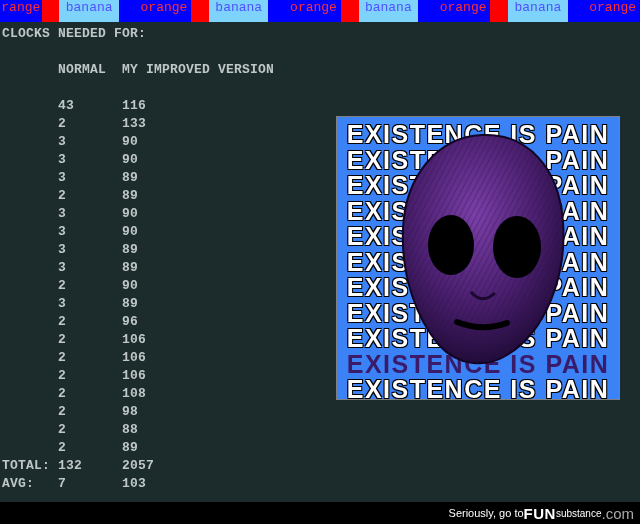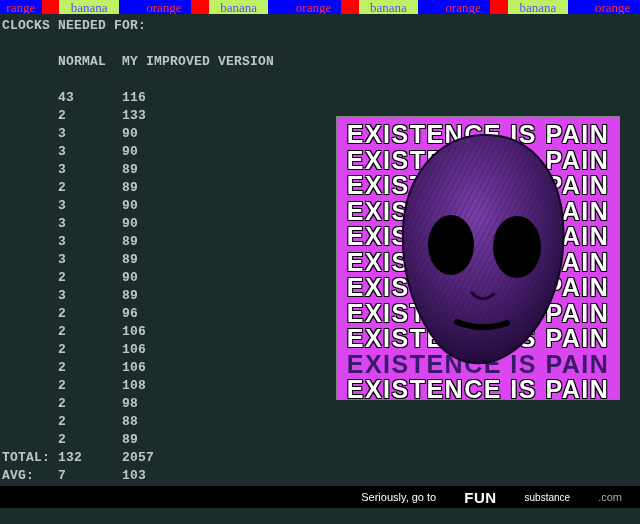--- a/index.html
+++ b/index.html
@@ -8,55 +8,55 @@
     height: 524px;
     background: #1c2b2b;
     font-family: "Courier New", monospace;
     font-size: 13px;
     color: #bfc7c7;
     overflow: hidden;
     position: relative;
   }
   .fruit-bar {
     display: flex;
-    height: 14px;
-    font-family: Liberation Serif, serif;
+    height: 22px;
+    font-family: Liberation Mono, monospace;
     font-size: 13px;
     line-height: 15px;
     white-space: nowrap;
     overflow: hidden;
   }
   .fruit-bar span {
     display: inline-block;
     text-align: center;
   }
   .fruit-orange {
     background: #0000ff;
     color: #ff3030;
     width: 55px;
   }
   .fruit-banana {
-    background: #bef264;
+    background: #7dd3fc;
     color: #5050ff;
     width: 60px;
   }
   .terminal {
     padding: 3px 0 0 2px;
     white-space: pre;
     line-height: 18px;
     letter-spacing: 0.2px;
     font-weight: bold;
   }
   .meme {
     position: absolute;
     top: 116px;
     left: 336px;
     width: 284px;
     height: 284px;
-    background: #d946ef;
+    background: #3b82f6;
     border: 1px solid #808080;
     overflow: hidden;
   }
   .meme-text {
     position: absolute;
     left: 0;
     width: 100%;
     font-family: Impact, "Arial Black", sans-serif;
     font-weight: 900;
     font-size: 25px;
@@ -74,37 +74,36 @@
   }
   .meme-head {
     position: absolute;
     top: 10px;
     left: 50px;
     width: 190px;
     height: 240px;
   }
   .footer {
     position: absolute;
-    bottom: 16px;
+    bottom: 0;
     left: 0;
     width: 100%;
     height: 22px;
     background: #000;
     color: #fff;
     font-family: Arial, sans-serif;
     font-size: 11px;
     display: flex;
     align-items: center;
     justify-content: flex-end;
-    padding-right: 18px;
-    gap: 28px;
+    padding-right: 6px;
   }
   .footer .fun { font-family: Impact, "Arial Black", sans-serif; font-weight: bold; font-size: 15px; letter-spacing: 0.5px; }
   .footer .sub { font-family: Arial, sans-serif; font-size: 10px; }
-  .footer .com { font-size: 11px; color: #aaa; }
+  .footer .com { font-size: 15px; color: #aaa; }
 </style>
 </head>
 <body>
 
 <div class="fruit-bar" id="fruitbar">
     <span class="fruit-orange" style="width: 42px;">range</span>
     <span style="width: 18px; background: rgb(255, 0, 0);"></span>
     <span class="fruit-banana">banana</span>
     <span style="width: 18px; background: rgb(0, 0, 255);"></span>
     <span class="fruit-orange">orange</span>

